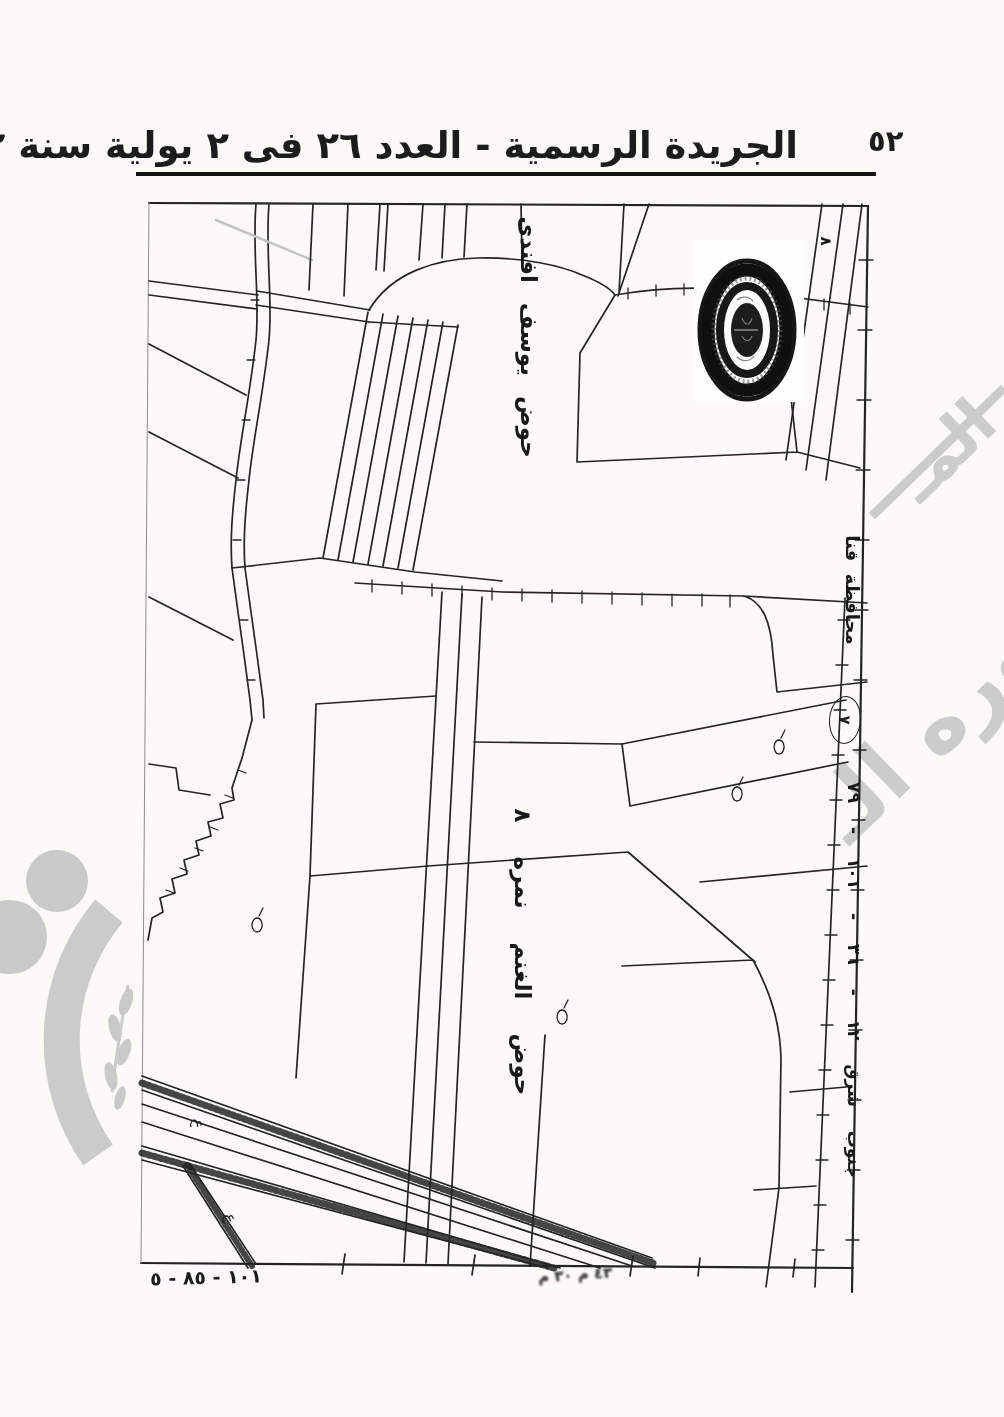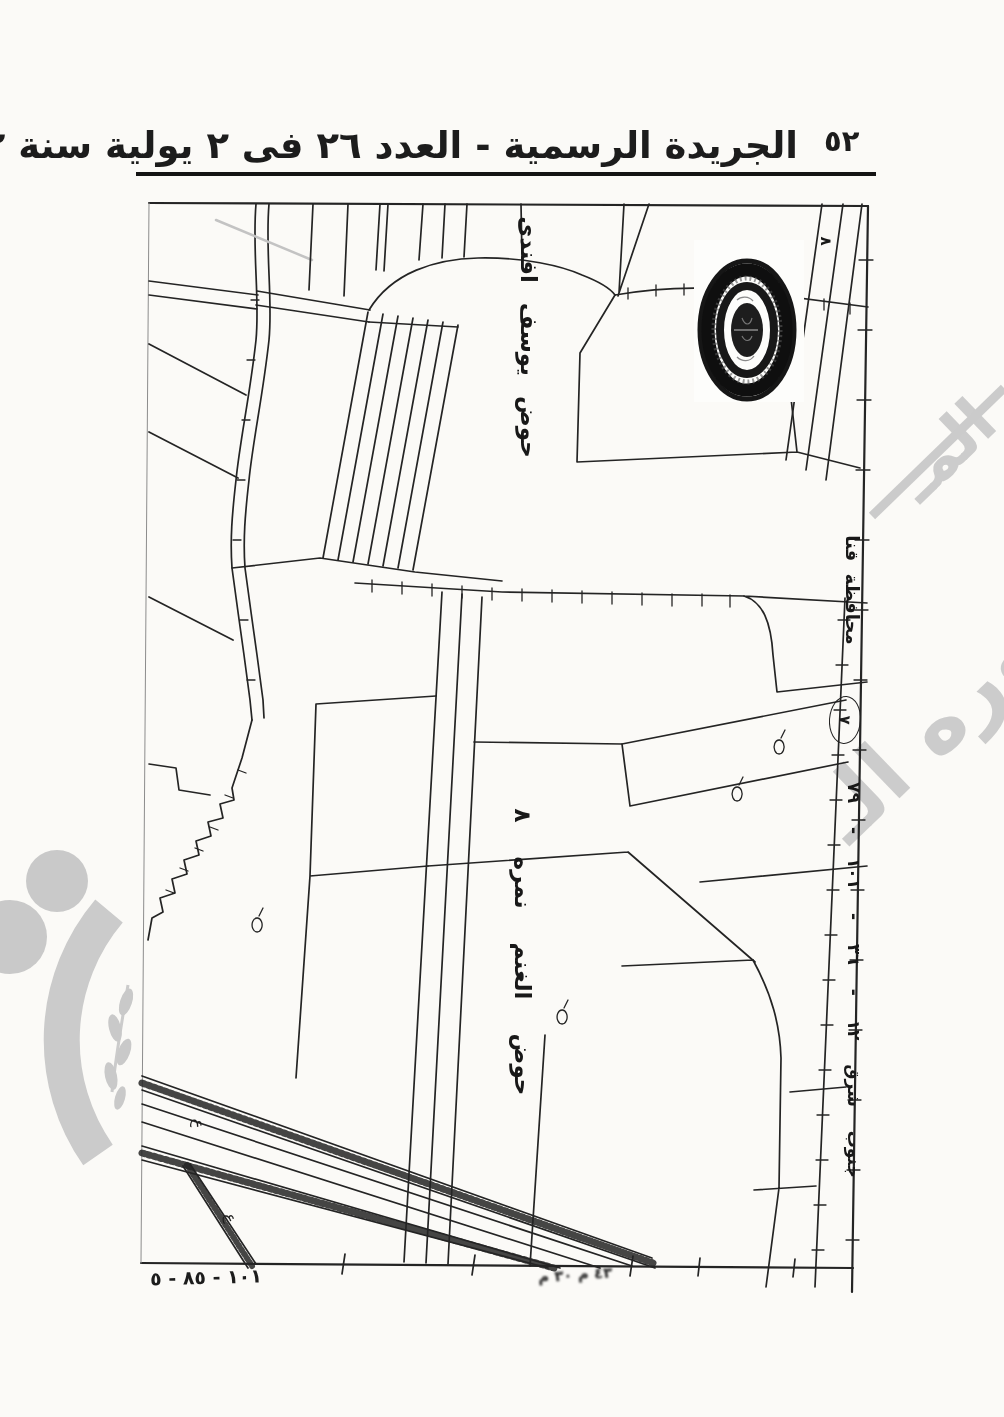--- a/index.html
+++ b/index.html
@@ -4,21 +4,21 @@
 <style>
   html,body{margin:0;padding:0;}
   body{
     width:1004px;height:1417px;position:relative;overflow:hidden;
     background:#fbfaf7;
     font-family:"DejaVu Sans",sans-serif;color:#1c1c1c;
   }
   .abs{position:absolute;}
   
   .title{top:124px;right:206px;font-size:37px;font-weight:bold;direction:rtl;white-space:nowrap;letter-spacing:.3px;}
-  .pagenum{top:124px;left:824px;font-size:29px;font-weight:bold;}
+  .pagenum{top:124px;left:868px;font-size:29px;font-weight:bold;}
   .rule{top:172px;left:136px;width:740px;height:4px;background:#141414;}
   
   .wm{color:#c8c8c8;font-weight:bold;white-space:nowrap;transform-origin:center;opacity:.9;}
   .wm1{left:945px;top:450px;font-size:64px;transform:translate(-50%,-50%) rotate(-44deg);}
   .wm2{left:958px;top:700px;font-size:86px;transform:translate(-50%,-50%) rotate(-44deg);}
   
   .vlabel{direction:rtl;white-space:nowrap;color:#181818;font-weight:600;transform-origin:center;}
   .hod-top{left:529px;top:337px;font-size:23px;word-spacing:12px;transform:translate(-50%,-50%) rotate(90deg);}
   .hod-bottom{left:523px;top:952px;font-size:23px;word-spacing:26px;transform:translate(-50%,-50%) rotate(90deg);}
   .gov{left:852px;top:590px;font-size:18px;word-spacing:6px;transform:translate(-50%,-50%) rotate(90deg);}

